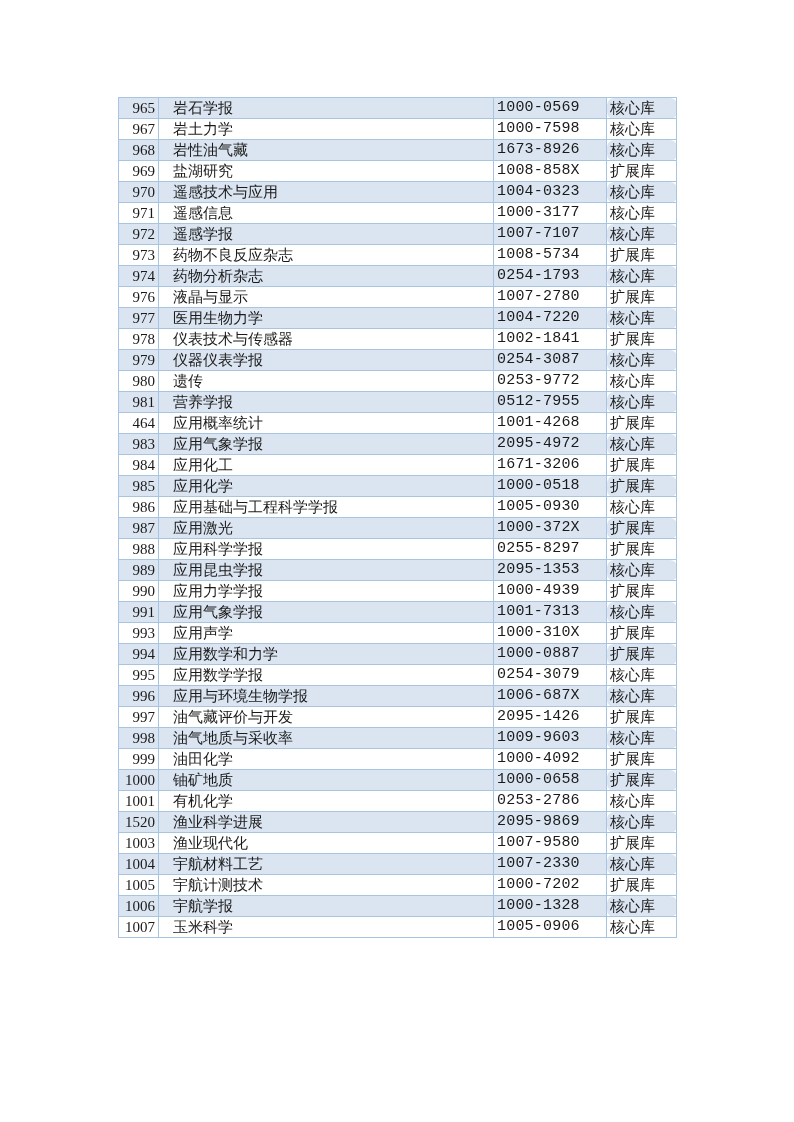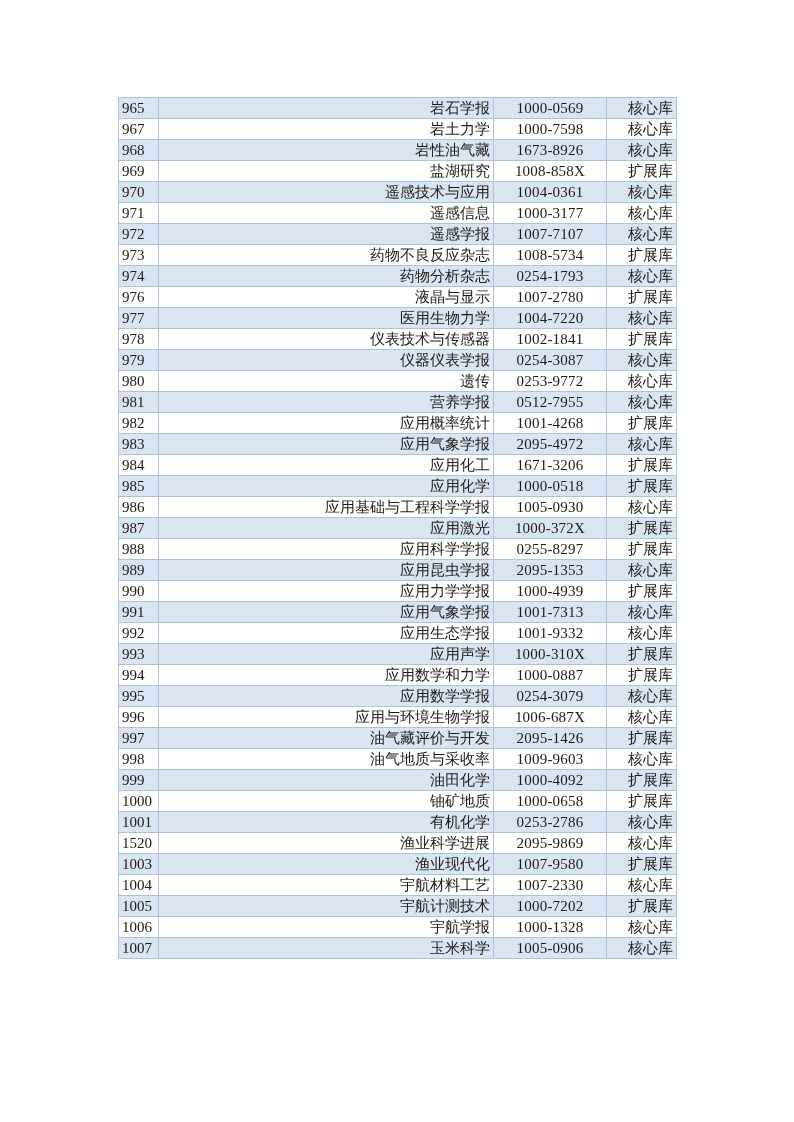--- a/index.html
+++ b/index.html
@@ -38,24 +38,24 @@
     height: 20.5px;
     font-size: 15px;
     line-height: 20px;
     padding: 0 3px;
     white-space: nowrap;
     overflow: hidden;
     color: var(--text);
   }
   .journal-table tr:nth-child(odd) { background: var(--stripe); }
   .journal-table tr:nth-child(even) { background: #ffffff; }
-  td.cell-no   { text-align: left; }
-  td.cell-name { text-align: right; padding-left: 14px; }
-  td.cell-issn { text-align: center; letter-spacing: 0.2px; }
-  td.cell-cat  { text-align: right; }
+  td.cell-no   { text-align: right; }
+  td.cell-name { text-align: left; padding-left: 14px; }
+  td.cell-issn { text-align: left; letter-spacing: 0.2px; font-family: Liberation Mono, monospace; }
+  td.cell-cat  { text-align: left; border-radius: 7px; }
 </style>
 </head>
 <body>
 
 <div class="page">
   <table class="journal-table">
     <colgroup>
       <col class="c-no">
       <col class="c-name">
       <col class="c-issn">
@@ -82,21 +82,21 @@
   </tr>
         <tr>
     <td class="cell-no">969</td>
     <td class="cell-name">盐湖研究</td>
     <td class="cell-issn">1008-858X</td>
     <td class="cell-cat">扩展库</td>
   </tr>
         <tr>
     <td class="cell-no">970</td>
     <td class="cell-name">遥感技术与应用</td>
-    <td class="cell-issn">1004-0361</td>
+    <td class="cell-issn">1004-0323</td>
     <td class="cell-cat">核心库</td>
   </tr>
         <tr>
     <td class="cell-no">971</td>
     <td class="cell-name">遥感信息</td>
     <td class="cell-issn">1000-3177</td>
     <td class="cell-cat">核心库</td>
   </tr>
         <tr>
     <td class="cell-no">972</td>
@@ -146,21 +146,21 @@
     <td class="cell-issn">0253-9772</td>
     <td class="cell-cat">核心库</td>
   </tr>
         <tr>
     <td class="cell-no">981</td>
     <td class="cell-name">营养学报</td>
     <td class="cell-issn">0512-7955</td>
     <td class="cell-cat">核心库</td>
   </tr>
         <tr>
-    <td class="cell-no">982</td>
+    <td class="cell-no">464</td>
     <td class="cell-name">应用概率统计</td>
     <td class="cell-issn">1001-4268</td>
     <td class="cell-cat">扩展库</td>
   </tr>
         <tr>
     <td class="cell-no">983</td>
     <td class="cell-name">应用气象学报</td>
     <td class="cell-issn">2095-4972</td>
     <td class="cell-cat">核心库</td>
   </tr>
@@ -203,26 +203,20 @@
         <tr>
     <td class="cell-no">990</td>
     <td class="cell-name">应用力学学报</td>
     <td class="cell-issn">1000-4939</td>
     <td class="cell-cat">扩展库</td>
   </tr>
         <tr>
     <td class="cell-no">991</td>
     <td class="cell-name">应用气象学报</td>
     <td class="cell-issn">1001-7313</td>
-    <td class="cell-cat">核心库</td>
-  </tr>
-        <tr>
-    <td class="cell-no">992</td>
-    <td class="cell-name">应用生态学报</td>
-    <td class="cell-issn">1001-9332</td>
     <td class="cell-cat">核心库</td>
   </tr>
         <tr>
     <td class="cell-no">993</td>
     <td class="cell-name">应用声学</td>
     <td class="cell-issn">1000-310X</td>
     <td class="cell-cat">扩展库</td>
   </tr>
         <tr>
     <td class="cell-no">994</td>

